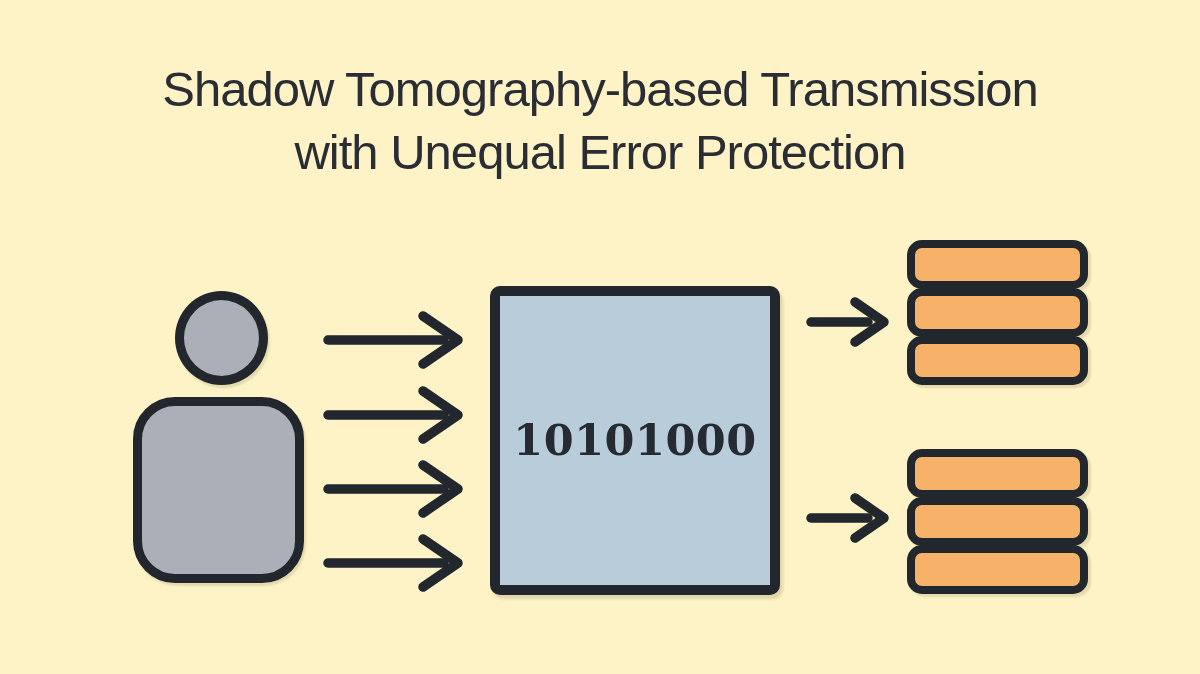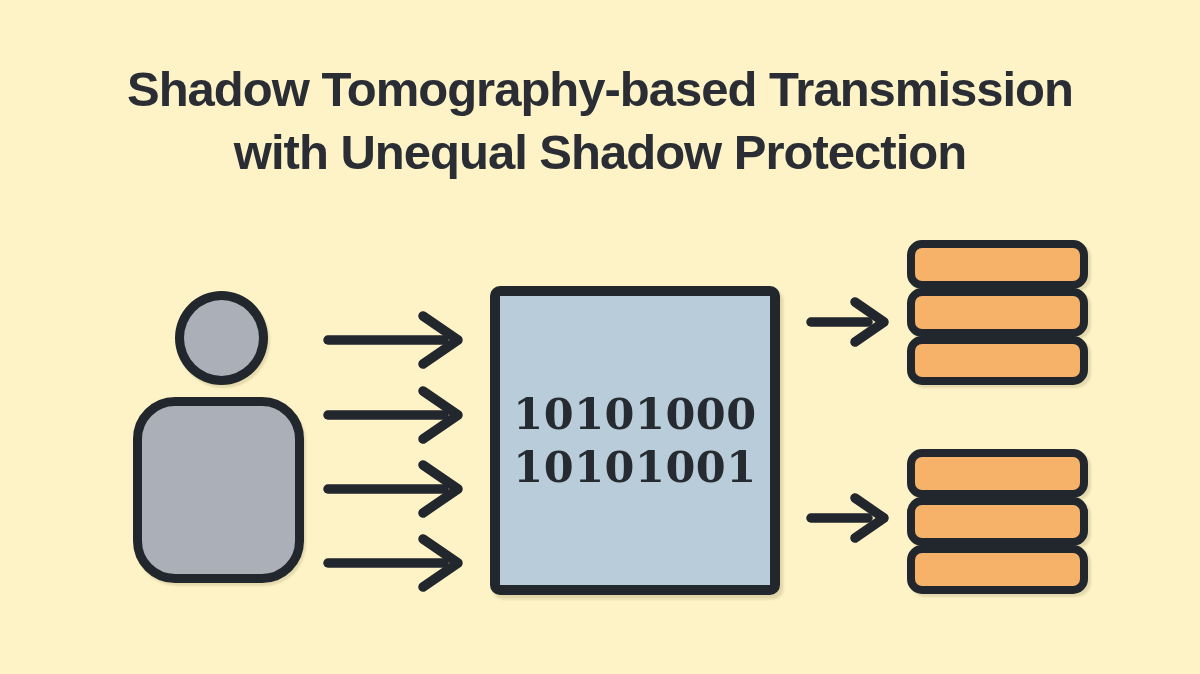--- a/index.html
+++ b/index.html
@@ -17,21 +17,21 @@
   }
 
   
   .title {
     position: absolute;
     top: 58px;
     left: 0;
     width: 100%;
     margin: 0;
     text-align: center;
-    font-weight: bold;
+    font-weight: normal;
     font-size: 49px;
     line-height: 63px;
     letter-spacing: -1px;
     color: var(--title-text, #2A2E34);
   }
   .title .line { display: block; }
 
   
   .person-head {
     position: absolute;
@@ -117,21 +117,21 @@
   }
   .bar + .bar { margin-top: -1px; }
 </style>
 </head>
 <body>
 
 <div class="canvas">
 
   <h1 class="title">
     <span class="line">Shadow Tomography-based Transmission</span>
-    <span class="line">with Unequal Shadow Protection</span>
+    <span class="line">with Unequal Error Protection</span>
   </h1>
 
   <div class="person-head"></div>
   <div class="person-body"></div>
 
   <div class="arrow" style="left:322px; top:308px;">
     <svg width="150" height="64" viewBox="0 0 150 64">
         <line x1="6" y1="32" x2="122" y2="32"></line>
         <polyline points="101,8 136,32 101,56"></polyline>
       </svg>
@@ -150,21 +150,20 @@
   </div>
   <div class="arrow" style="left:322px; top:531px;">
     <svg width="150" height="64" viewBox="0 0 150 64">
         <line x1="6" y1="32" x2="122" y2="32"></line>
         <polyline points="101,8 136,32 101,56"></polyline>
       </svg>
   </div>
 
   <div class="binary-box">
     <div class="bits">10101000</div>
-    <div class="bits">10101001</div>
   </div>
 
   <div class="arrow" style="left:806px; top:294px;">
     <svg width="92" height="56" viewBox="0 0 92 56">
         <line x1="5" y1="28" x2="62" y2="28"></line>
         <polyline points="49,8 78,28 49,48"></polyline>
       </svg>
   </div>
   <div class="arrow" style="left:806px; top:490px;">
     <svg width="92" height="56" viewBox="0 0 92 56">

